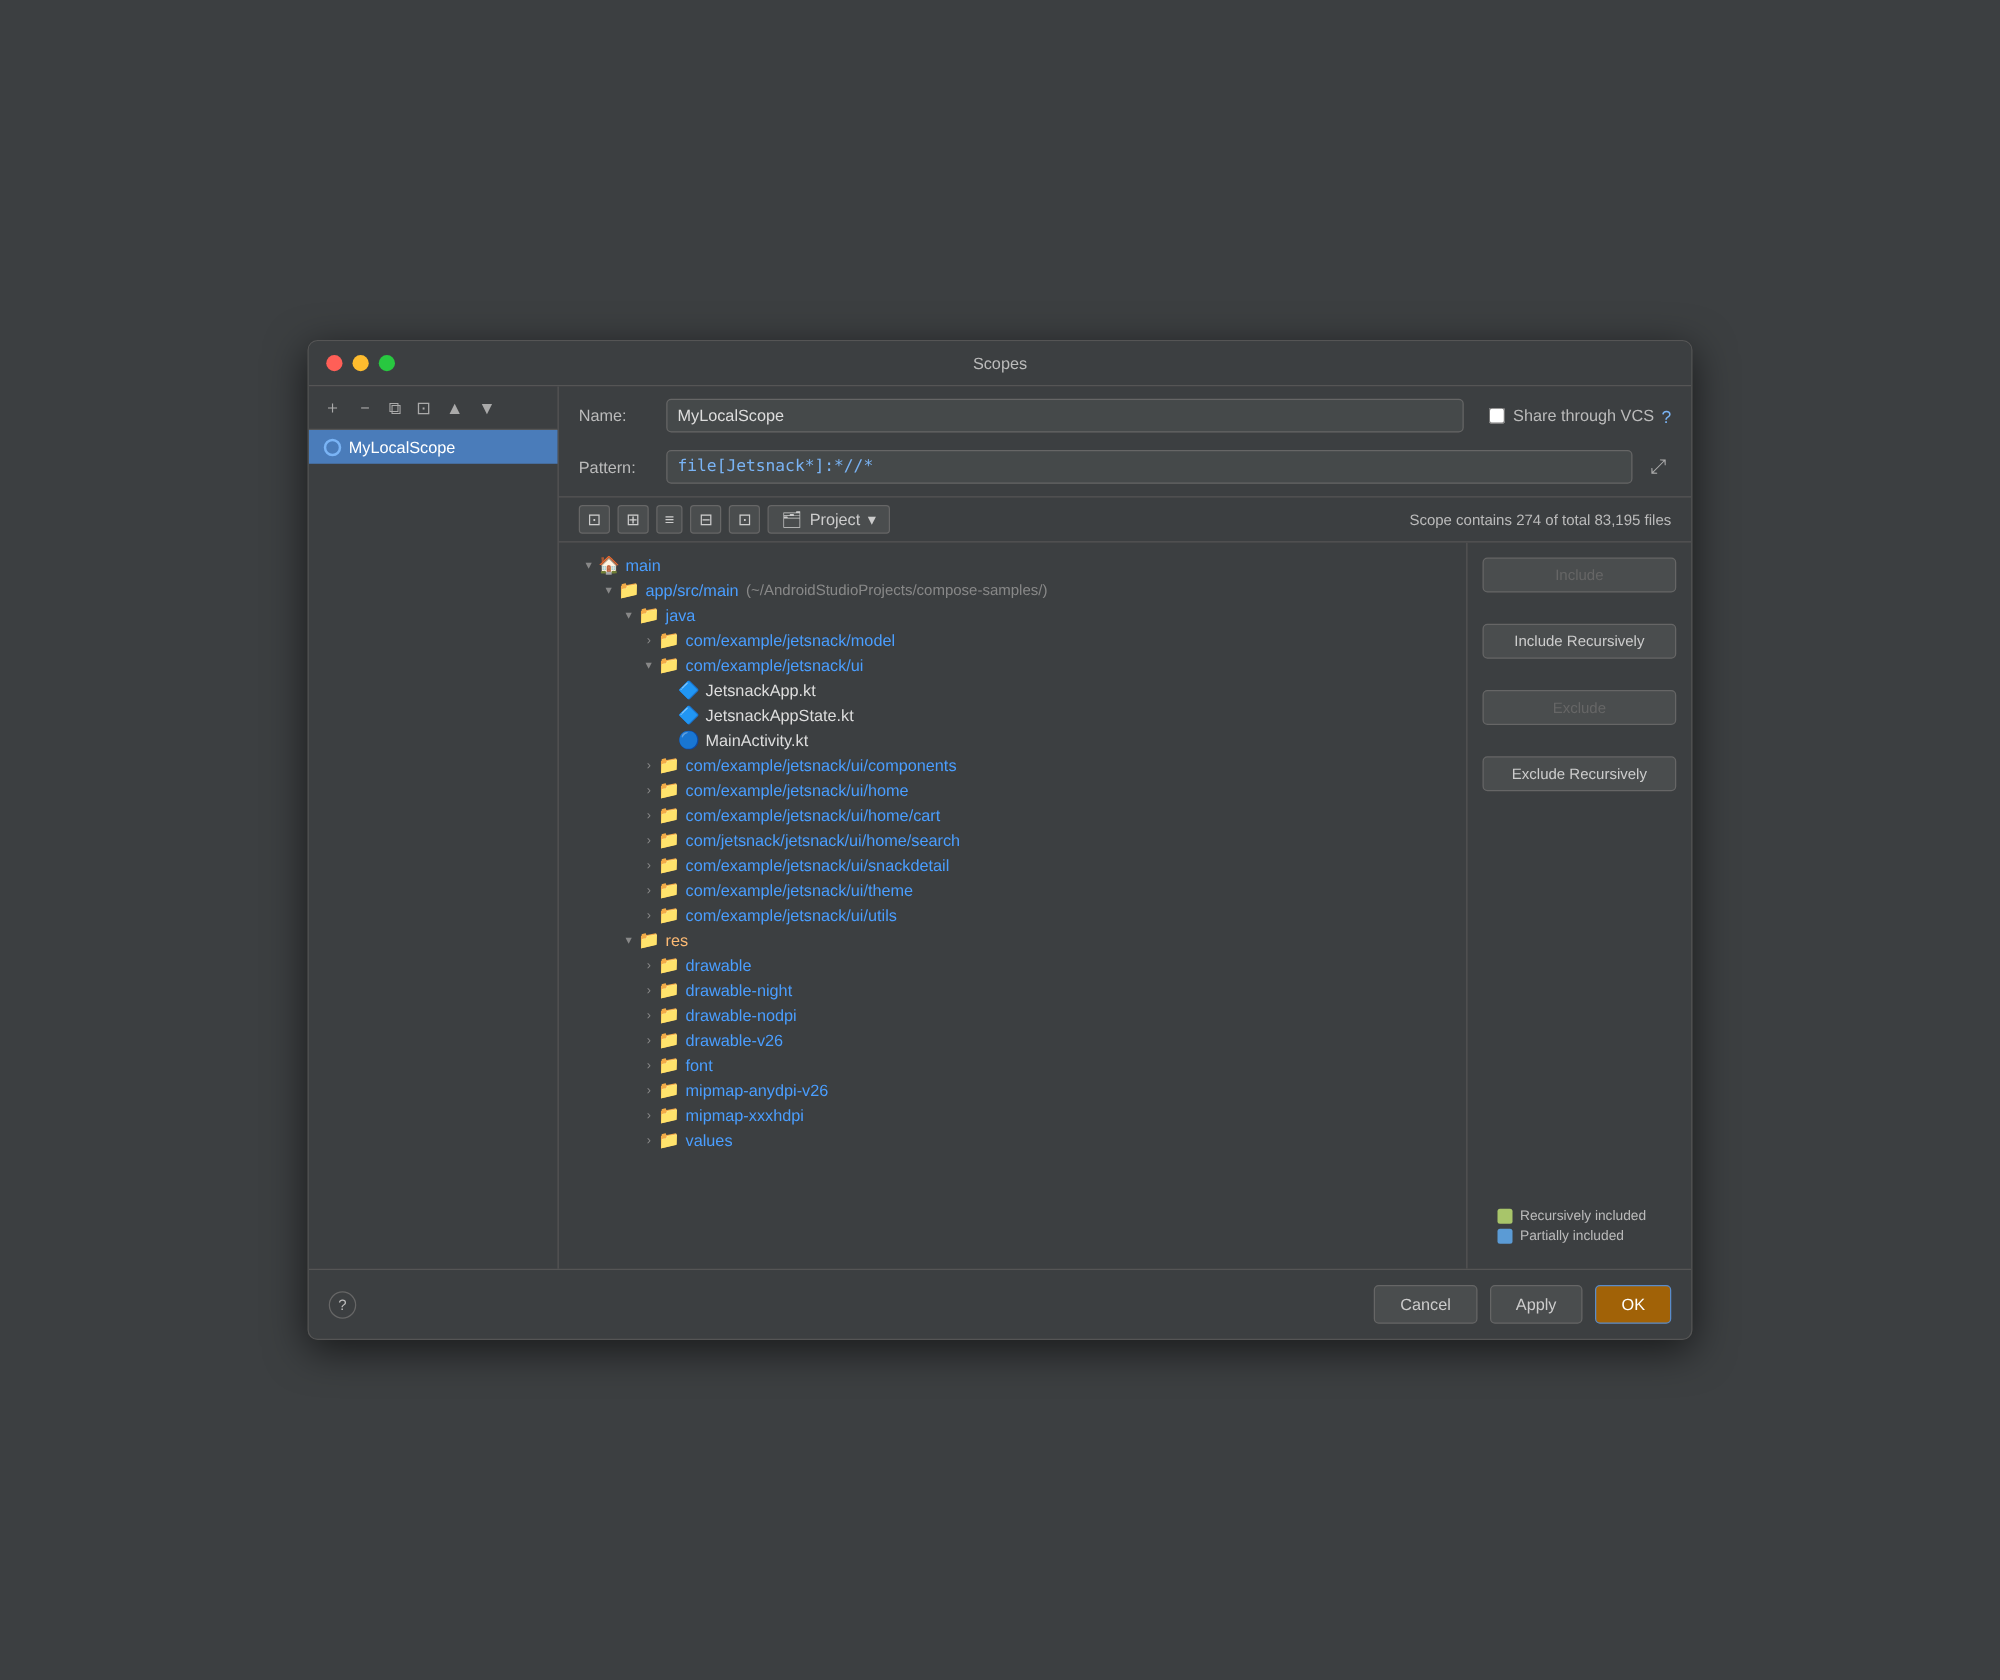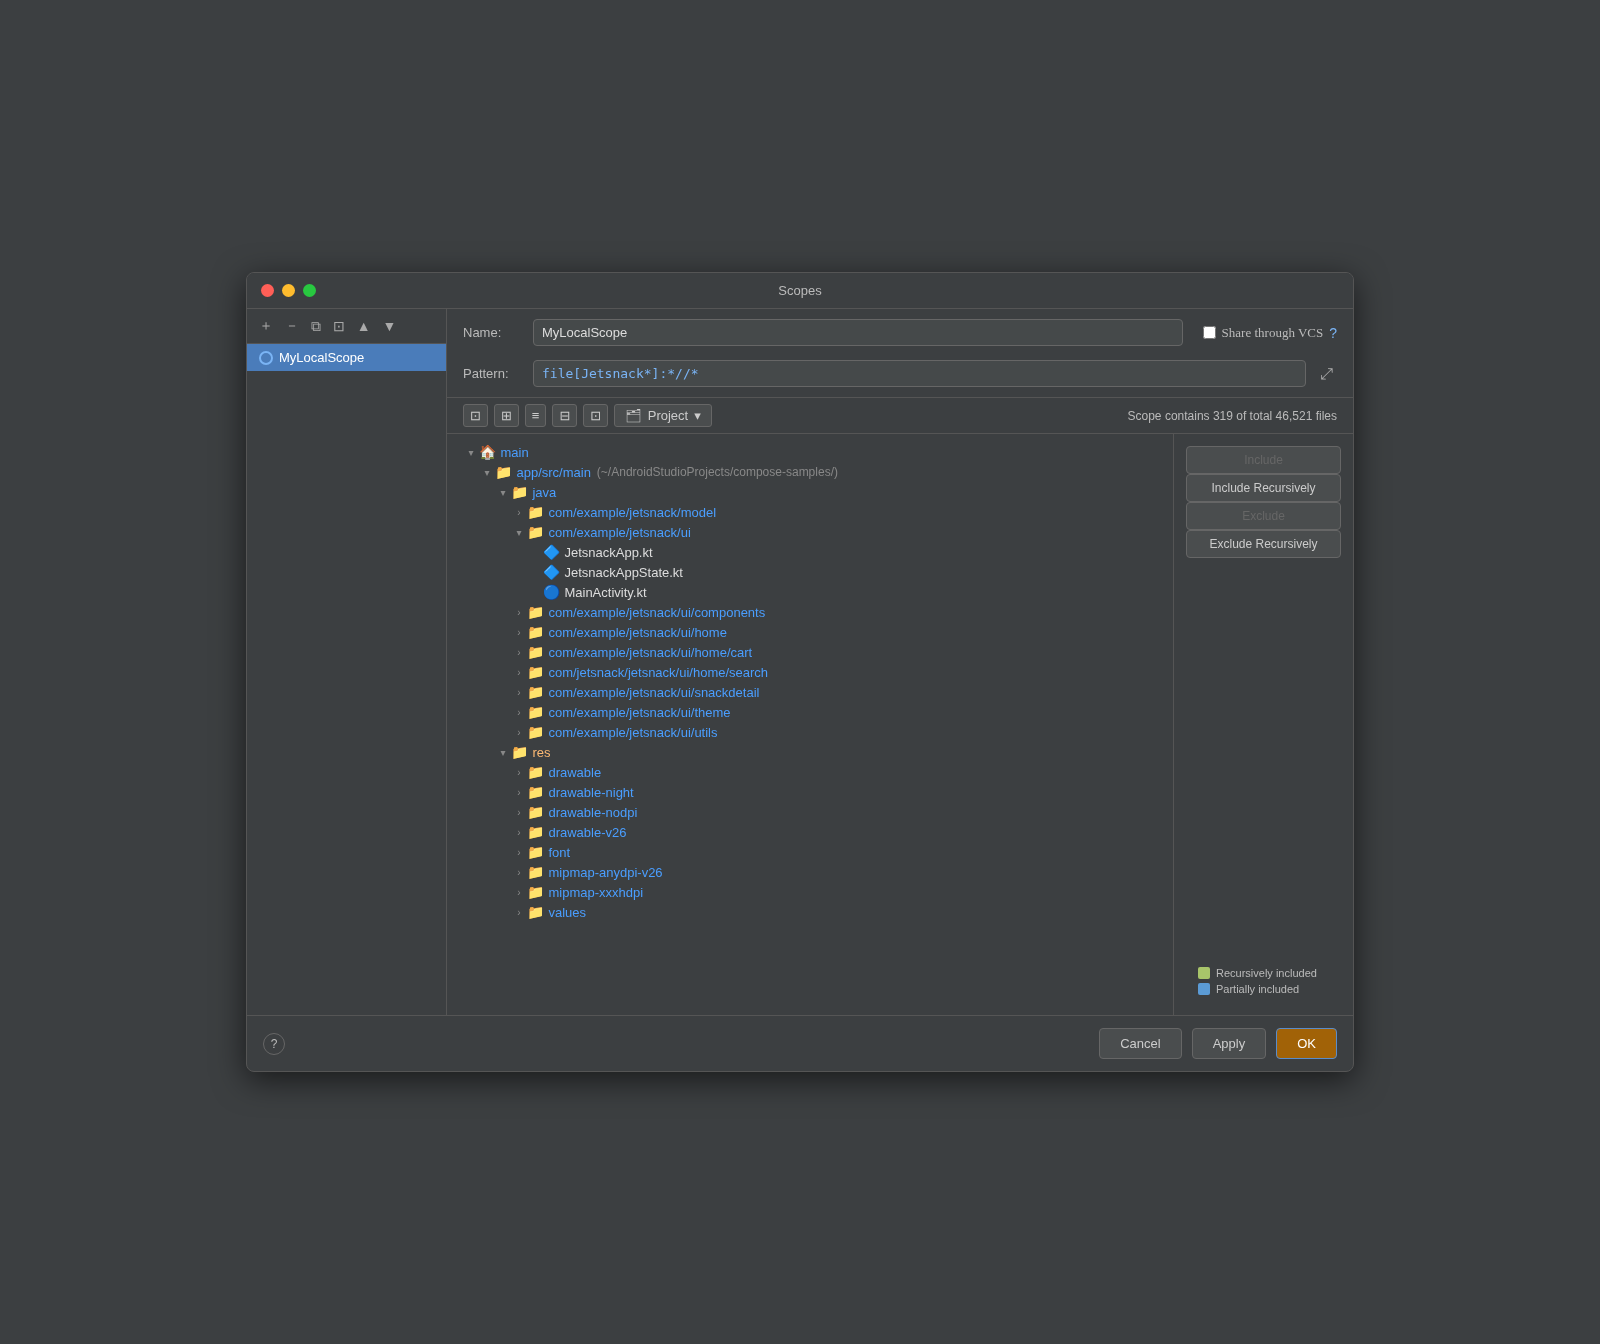--- a/index.html
+++ b/index.html
@@ -132,21 +132,21 @@
     }
     .vcs-row {
       display: flex;
       align-items: center;
       gap: 6px;
       margin-left: 10px;
     }
     .vcs-checkbox {
       accent-color: #4a7cba;
     }
-    .vcs-label { color: #bbb; font-size: 13px; font-family: Liberation Serif, serif; }
+    .vcs-label { color: #bbb; font-size: 13px; }
     .help-icon {
       color: #7ab4f5;
       font-size: 14px;
       cursor: pointer;
     }
     .pattern-row {
       display: flex;
       align-items: center;
       padding: 4px 16px 10px;
       gap: 10px;
@@ -217,21 +217,21 @@
       padding: 8px 0;
     }
     .tree-area::-webkit-scrollbar { width: 8px; }
     .tree-area::-webkit-scrollbar-track { background: #3c3f41; }
     .tree-area::-webkit-scrollbar-thumb { background: #666; border-radius: 4px; }
     .side-buttons {
       width: 180px;
       padding: 12px;
       display: flex;
       flex-direction: column;
-      gap: 0;
+      gap: 25px;
       border-left: 1px solid #555;
     }
     .side-btn {
       background: #4a4d4e;
       border: 1px solid #666;
       border-radius: 4px;
       color: #ccc;
       padding: 6px 12px;
       font-size: 12px;
       cursor: pointer;
@@ -378,21 +378,21 @@
         <button class="tree-tb-btn" title="Collapse All">⊡</button>
         <button class="tree-tb-btn" title="Expand All">⊞</button>
         <button class="tree-tb-btn" title="Flatten">≡</button>
         <button class="tree-tb-btn" title="Group">⊟</button>
         <button class="tree-tb-btn" title="Filter">⊡</button>
         <div class="project-dropdown">
           <span>🗂</span>
           <span>Project</span>
           <span>▾</span>
         </div>
-        <span class="scope-info">Scope contains 319 of total 46,521 files</span>
+        <span class="scope-info">Scope contains 274 of total 83,195 files</span>
       </div>
 
       <div class="content-area">
 
         <div class="tree-area">
 
           <div class="tree-node">
             <span class="indent" style="width:16px"></span>
             <span class="tree-toggle">▾</span>
             <span class="node-icon icon-main">🏠</span>

